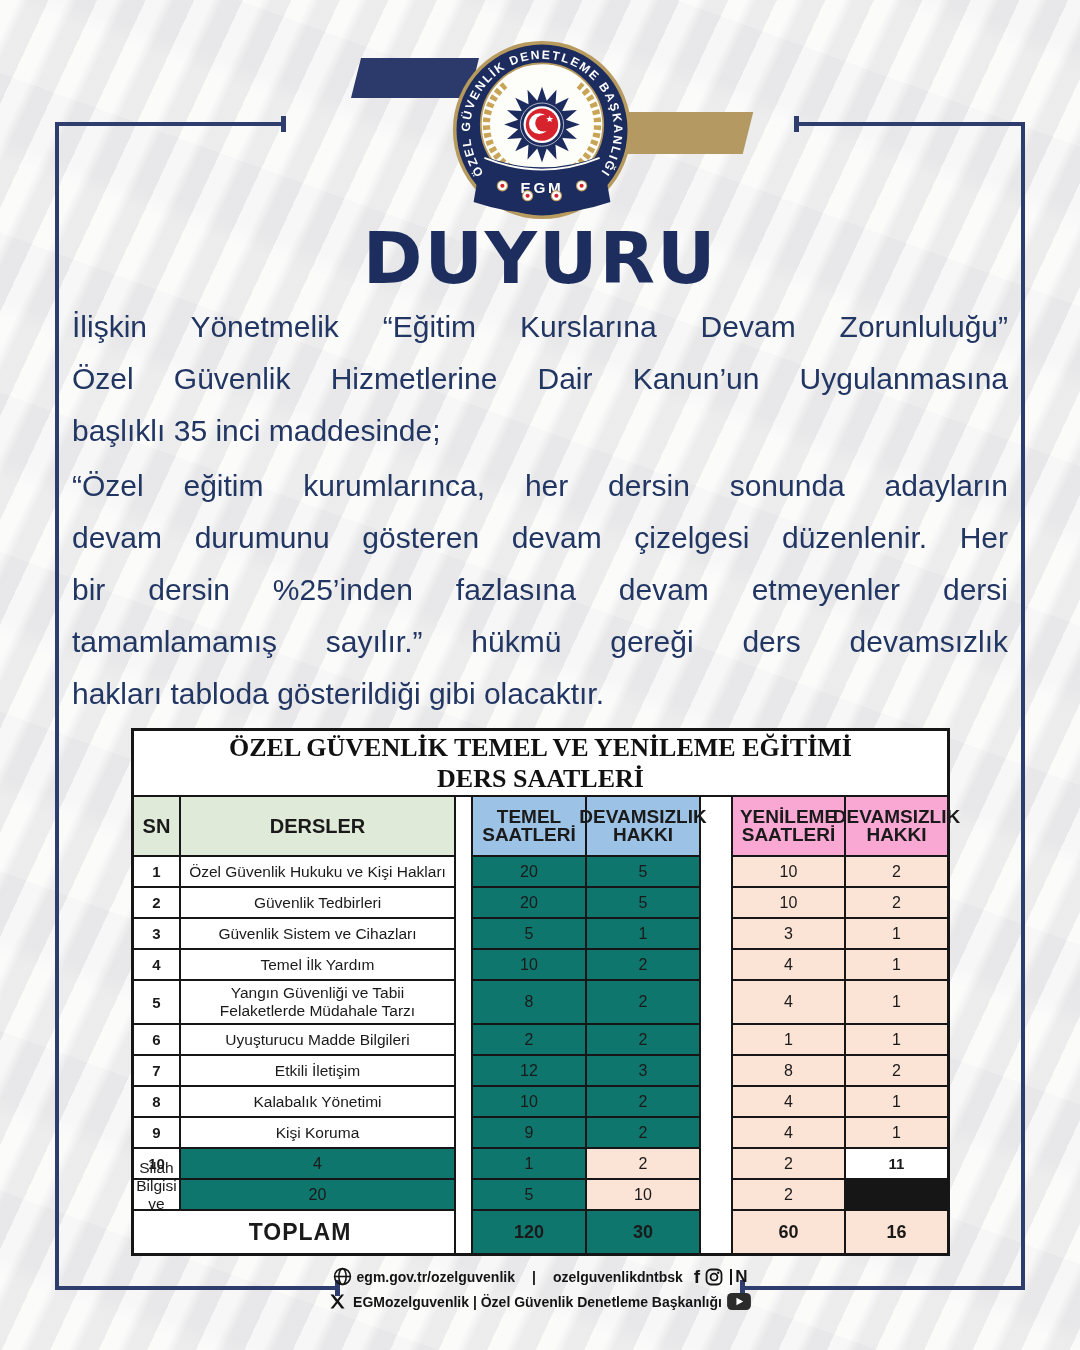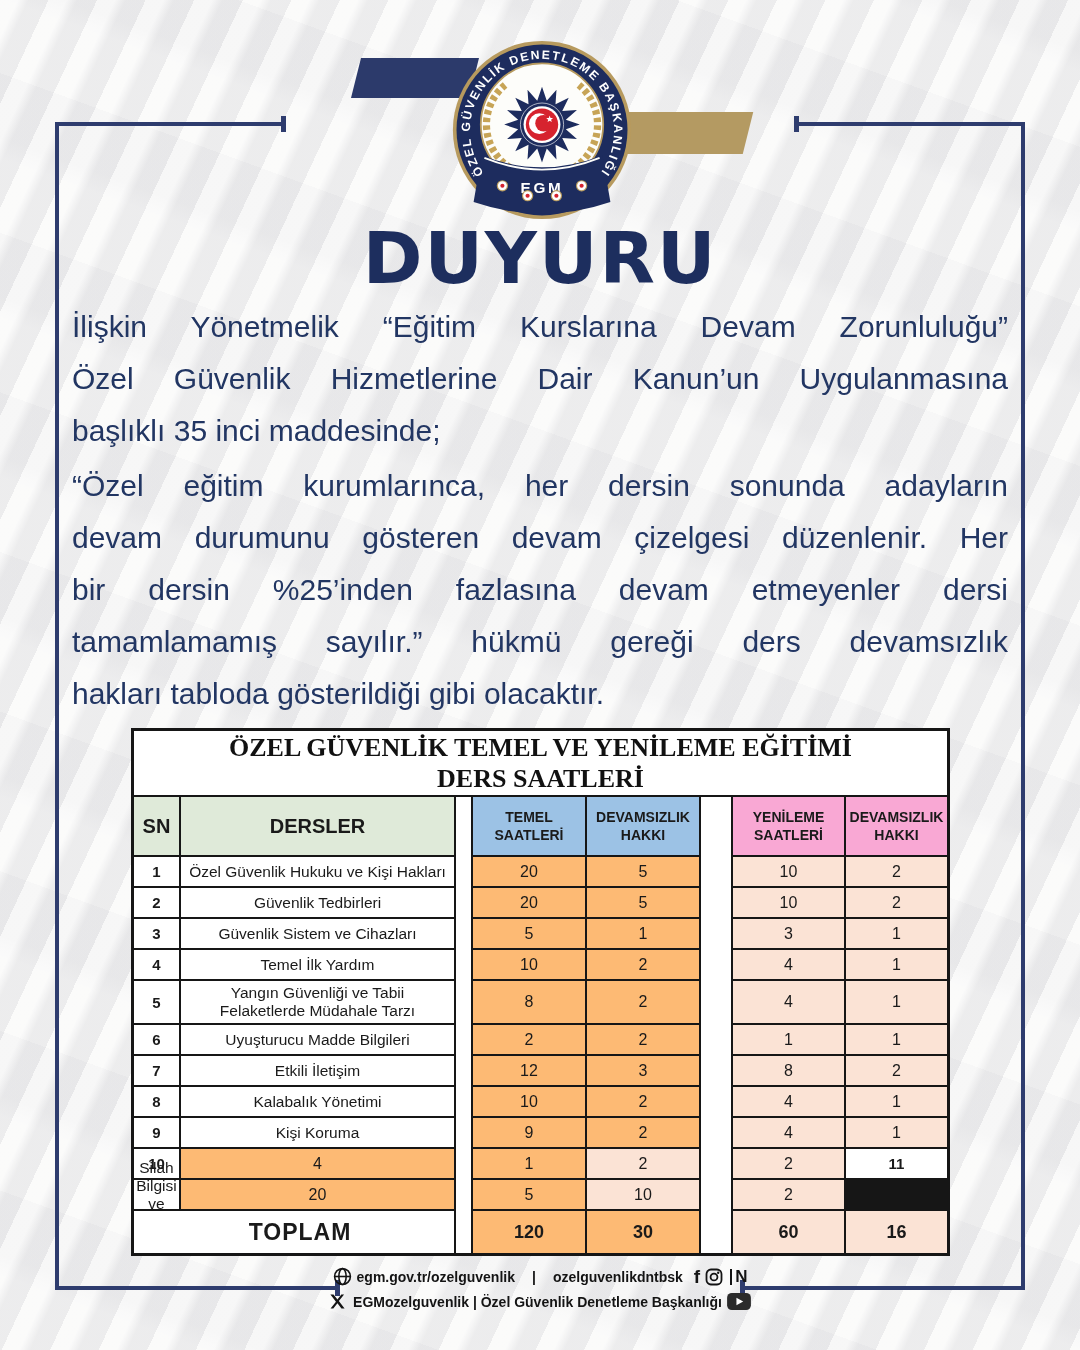--- a/index.html
+++ b/index.html
@@ -40,22 +40,22 @@
     gap:2px;background:#161616;border:3px solid #161616;}
   .cell{background:#fff;display:flex;align-items:center;justify-content:center;
     color:#1a1a1a;text-align:center;}
   .title-cell{grid-column:1/-1;flex-direction:column;font-family:"Liberation Serif",serif;
     font-weight:bold;font-size:26px;line-height:31px;color:#111;}
   .gapc1{grid-column:3;grid-row:2/15;}
   .gapc2{grid-column:6;grid-row:2/15;}
   .h-green{background:#dfead9;font-weight:bold;font-size:20px;}
   .h-blue{background:#9cc2e5;}
   .h-peach{background:#f9a8d4;}
-  .h-col{font-weight:bold;font-size:14px;line-height:18px;padding:0 2px;}
-  .c-blue{background:#fdba74;font-size:16px;}
+  .h-col{font-weight:bold;font-size:19px;line-height:18px;padding:0 2px;}
+  .c-blue{background:#0f766e;font-size:16px;}
   .c-peach{background:#fbe3d5;font-size:16px;}
   .sn{font-weight:bold;font-size:15px;}
   .ders{font-size:15.5px;line-height:18px;padding:0 8px;}
   .tot-label{grid-column:span 2;font-weight:bold;font-size:23px;letter-spacing:1px;padding-left:12px;}
   .tot{font-weight:bold;font-size:18px;}
   
   .footer{position:absolute;left:0;right:0;top:1264px;color:#141414;font-weight:bold;font-size:14px;}
   .f-line{display:flex;justify-content:center;align-items:center;gap:5px;height:25px;}
   .f-sep{margin:0 12px;}
   .fb-glyph{font-size:19px;font-weight:900;margin-left:6px;}

